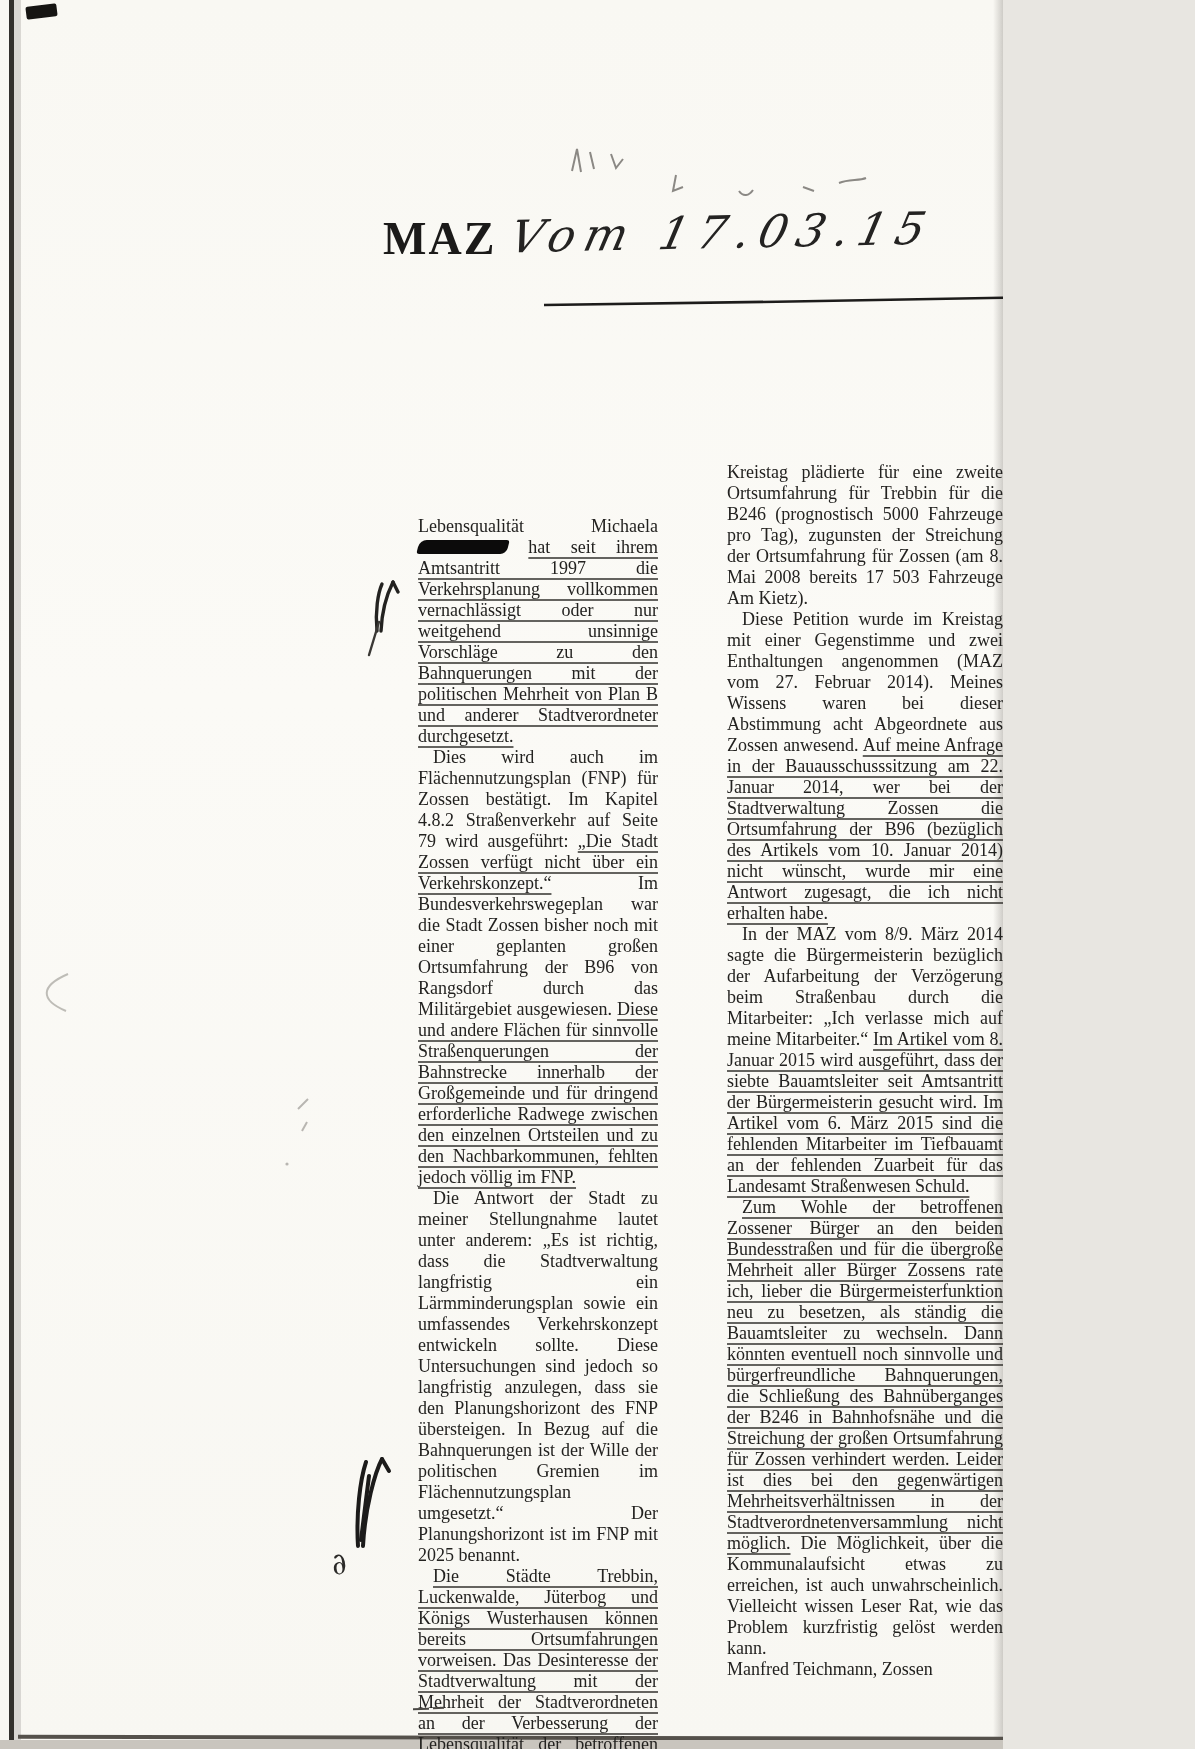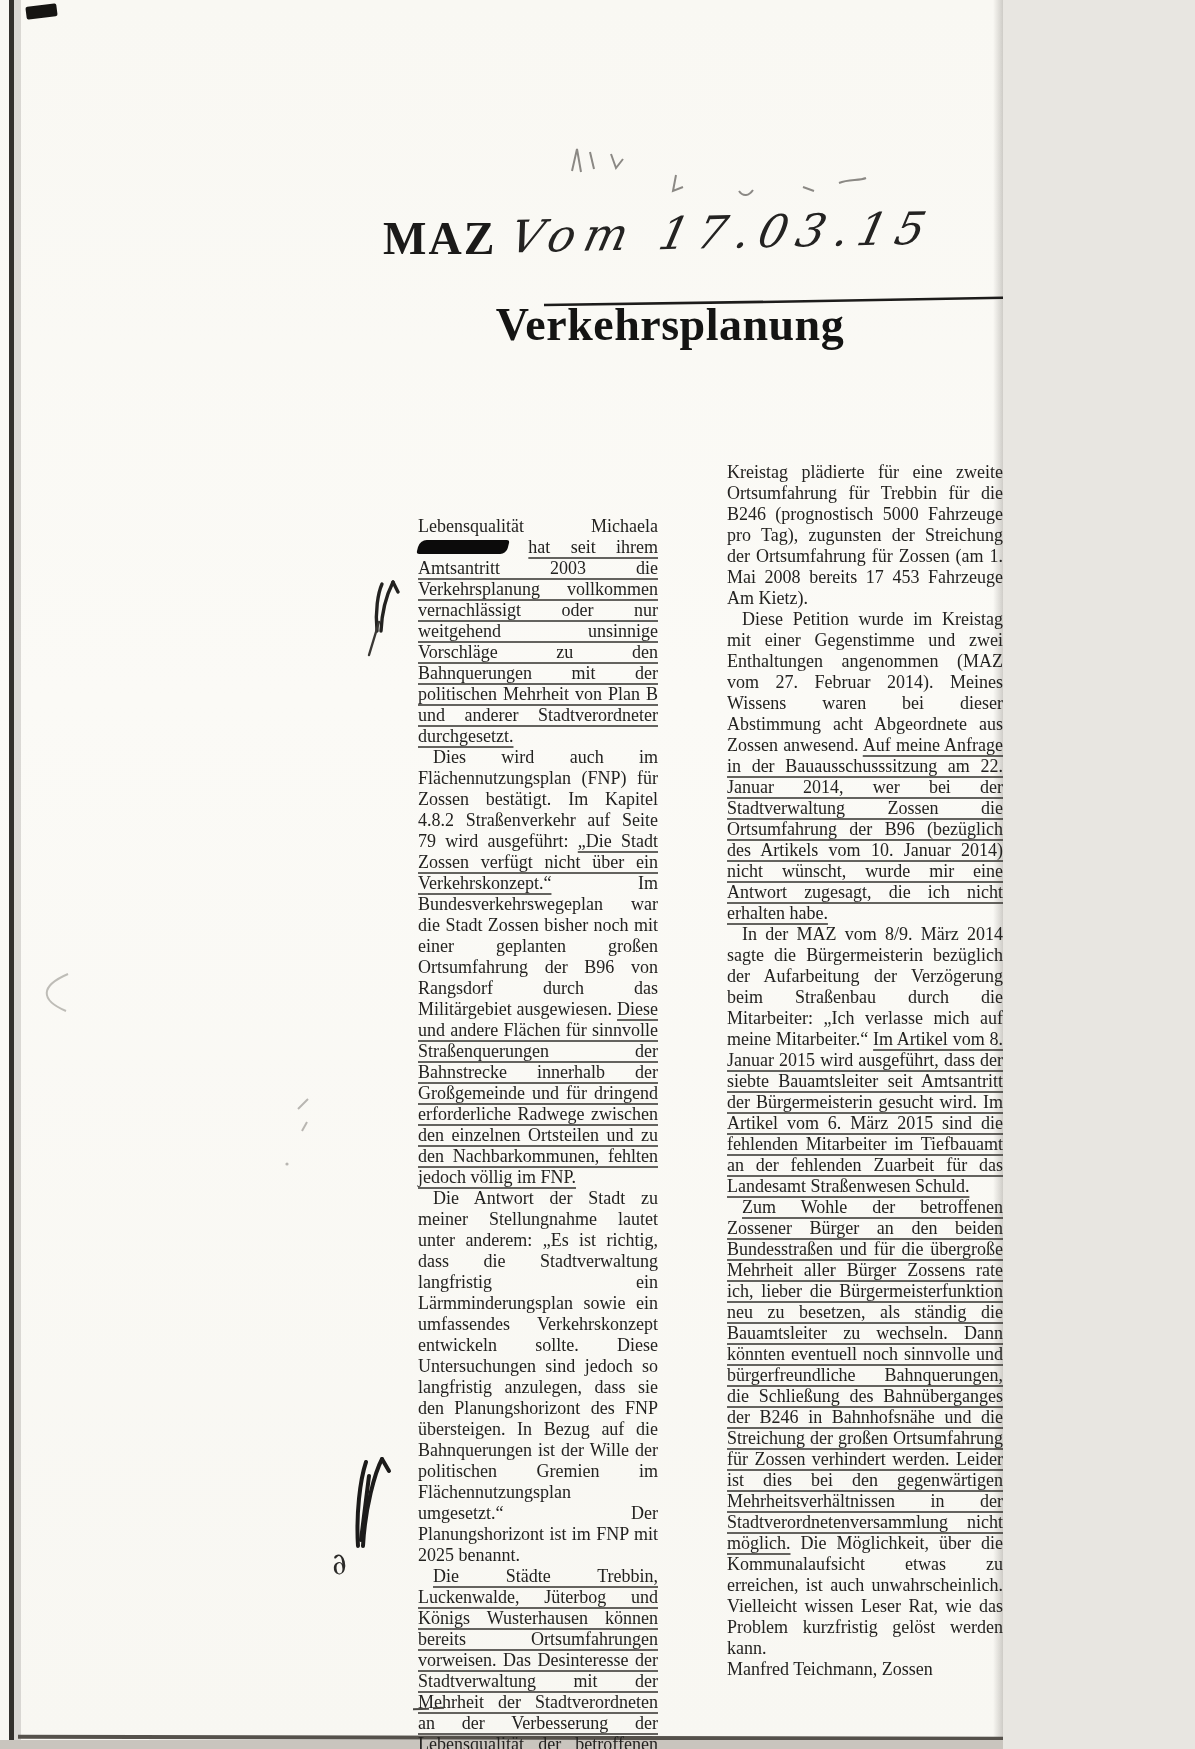--- a/index.html
+++ b/index.html
@@ -45,32 +45,31 @@
   <div class="edge-bottom-band"></div>
   <div class="corner-mark"></div>
   <div class="smudge" style="left:1130px;top:86px;width:46px;height:9px;transform:rotate(-6deg);"></div>
   <div class="smudge" style="left:1012px;top:478px;width:14px;height:6px;opacity:.3;"></div>
 
   <div class="masthead">MAZ</div>
   <div class="hand-date">Vom 17.03.15</div>
   <div class="stamp">ZOS</div>
 
   <div class="headline">
-    <div>Verkehrsplanung</div>
   </div>
 
 
   <div class="col" id="col-left">
-      <p class="para"><span>Lebensqualität Michaela </span><span class="redact" style="width: 90px;"></span><span> </span><span class="pencil-u">hat seit ihrem Amtsantritt 2003 die Verkehrsplanung vollkommen vernachlässigt oder nur weitgehend unsinnige Vorschläge zu den Bahnquerungen mit der politischen Mehrheit von Plan B und anderer Stadtverordneter durchgesetzt.</span></p>
+      <p class="para"><span>Lebensqualität Michaela </span><span class="redact" style="width: 90px;"></span><span> </span><span class="pencil-u">hat seit ihrem Amtsantritt 1997 die Verkehrsplanung vollkommen vernachlässigt oder nur weitgehend unsinnige Vorschläge zu den Bahnquerungen mit der politischen Mehrheit von Plan B und anderer Stadtverordneter durchgesetzt.</span></p>
       <p class="para indent"><span>Dies wird auch im Flächennutzungsplan (FNP) für Zossen bestätigt. Im Kapitel 4.8.2 Straßenverkehr auf Seite 79 wird ausgeführt: </span><span class="pencil-u">„Die Stadt Zossen verfügt nicht über ein Verkehrskonzept.“</span><span> Im Bundesverkehrswegeplan war die Stadt Zossen bisher noch mit einer geplanten großen Ortsumfahrung der B96 von Rangsdorf durch das Militärgebiet ausgewiesen. </span><span class="pencil-u">Diese und andere Flächen für sinnvolle Straßenquerungen der Bahnstrecke innerhalb der Großgemeinde und für dringend erforderliche Radwege zwischen den einzelnen Ortsteilen und zu den Nachbarkommunen, fehlten jedoch völlig im FNP.</span></p>
       <p class="para indent"><span>Die Antwort der Stadt zu meiner Stellungnahme lautet unter anderem: „Es ist richtig, dass die Stadtverwaltung langfristig ein Lärmminderungsplan sowie ein umfassendes Verkehrskonzept entwickeln sollte. Diese Untersuchungen sind jedoch so langfristig anzulegen, dass sie den Planungshorizont des FNP übersteigen. In Bezug auf die Bahnquerungen ist der Wille der politischen Gremien im Flächennutzungsplan umgesetzt.“ Der Planungshorizont ist im FNP mit 2025 benannt.</span></p>
       <p class="para indent"><span class="pencil-u">Die Städte Trebbin, Luckenwalde, Jüterbog und Königs Wusterhausen können bereits Ortsumfahrungen vorweisen. Das Desinteresse der Stadtverwaltung mit der Mehrheit der Stadtverordneten an der Verbesserung der Lebensqualität der betroffenen Bürger an der B96 und B246 wird auch im Artikel „Petition vorgeschlagen“ vom 10. Januar 2014 der MAZ mit der Aussage „Selbst die Stadt Zossen will diese Ortsumfahrung nicht“ bestätigt. Der</span></p>
     </div>
   <div class="col" id="col-right">
-      <p class="para"><span>Kreistag plädierte für eine zweite Ortsumfahrung für Trebbin für die B246 (prognostisch 5000 Fahrzeuge pro Tag), zugunsten der Streichung der Ortsumfahrung für Zossen (am 1. Mai 2008 bereits 17 453 Fahrzeuge Am Kietz).</span></p>
+      <p class="para"><span>Kreistag plädierte für eine zweite Ortsumfahrung für Trebbin für die B246 (prognostisch 5000 Fahrzeuge pro Tag), zugunsten der Streichung der Ortsumfahrung für Zossen (am 8. Mai 2008 bereits 17 503 Fahrzeuge Am Kietz).</span></p>
       <p class="para indent"><span>Diese Petition wurde im Kreistag mit einer Gegenstimme und zwei Enthaltungen angenommen (MAZ vom 27. Februar 2014). Meines Wissens waren bei dieser Abstimmung acht Abgeordnete aus Zossen anwesend. </span><span class="pencil-u">Auf meine Anfrage in der Bauausschusssitzung am 22. Januar 2014, wer bei der Stadtverwaltung Zossen die Ortsumfahrung der B96 (bezüglich des Artikels vom 10. Januar 2014) nicht wünscht, wurde mir eine Antwort zugesagt, die ich nicht erhalten habe.</span></p>
       <p class="para indent"><span>In der MAZ vom 8/9. März 2014 sagte die Bürgermeisterin bezüglich der Aufarbeitung der Verzögerung beim Straßenbau durch die Mitarbeiter: „Ich verlasse mich auf meine Mitarbeiter.“ </span><span class="pencil-u">Im Artikel vom 8. Januar 2015 wird ausgeführt, dass der siebte Bauamtsleiter seit Amtsantritt der Bürgermeisterin gesucht wird. Im Artikel vom 6. März 2015 sind die fehlenden Mitarbeiter im Tiefbauamt an der fehlenden Zuarbeit für das Landesamt Straßenwesen Schuld.</span></p>
       <p class="para indent"><span class="pencil-u">Zum Wohle der betroffenen Zossener Bürger an den beiden Bundesstraßen und für die übergroße Mehrheit aller Bürger Zossens rate ich, lieber die Bürgermeisterfunktion neu zu besetzen, als ständig die Bauamtsleiter zu wechseln. Dann könnten eventuell noch sinnvolle und bürgerfreundliche Bahnquerungen, die Schließung des Bahnüberganges der B246 in Bahnhofsnähe und die Streichung der großen Ortsumfahrung für Zossen verhindert werden. Leider ist dies bei den gegenwärtigen Mehrheitsverhältnissen in der Stadtverordnetenversammlung nicht möglich.</span><span> Die Möglichkeit, über die Kommunalaufsicht etwas zu erreichen, ist auch unwahrscheinlich. Vielleicht wissen Leser Rat, wie das Problem kurzfristig gelöst werden kann.</span></p>
       <p class="para"><span class="it">Manfred Teichmann, Zossen</span></p>
     </div>
 
   <div class="col-rule"></div>
 
   <div class="partial-dash" style="left:413px;top:1708px;width:16px;transform:rotate(-2deg);"></div>
   <div class="partial-dash" style="left:433px;top:1707px;width:11px;transform:rotate(-2deg);"></div>

